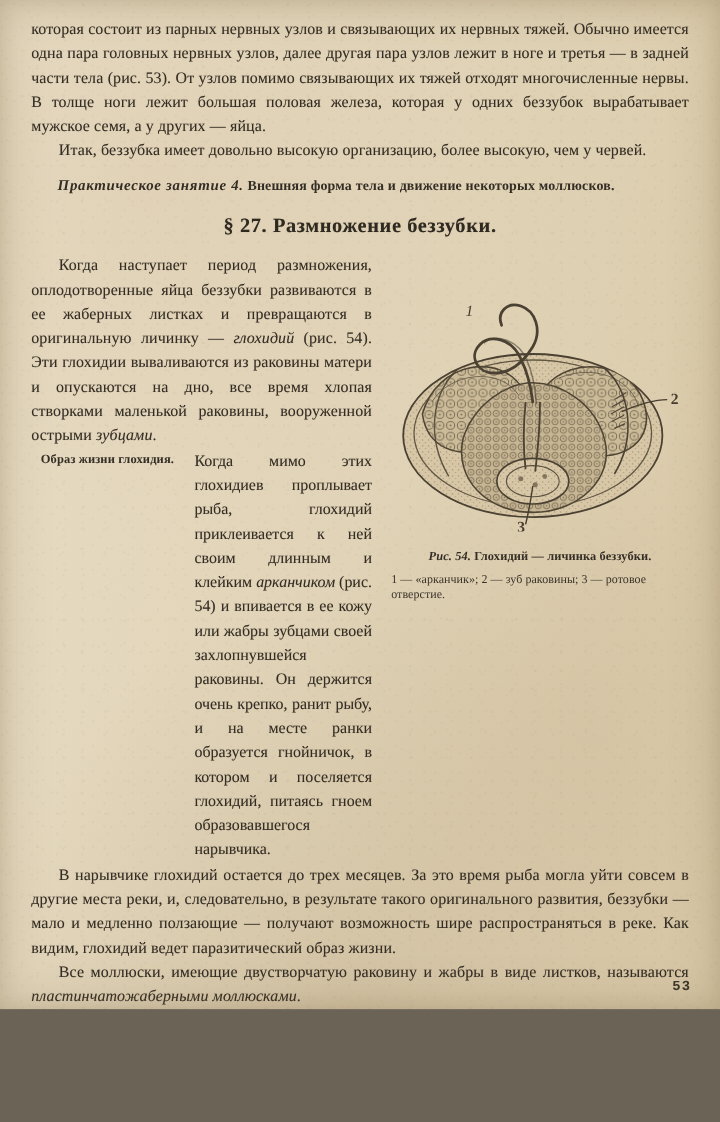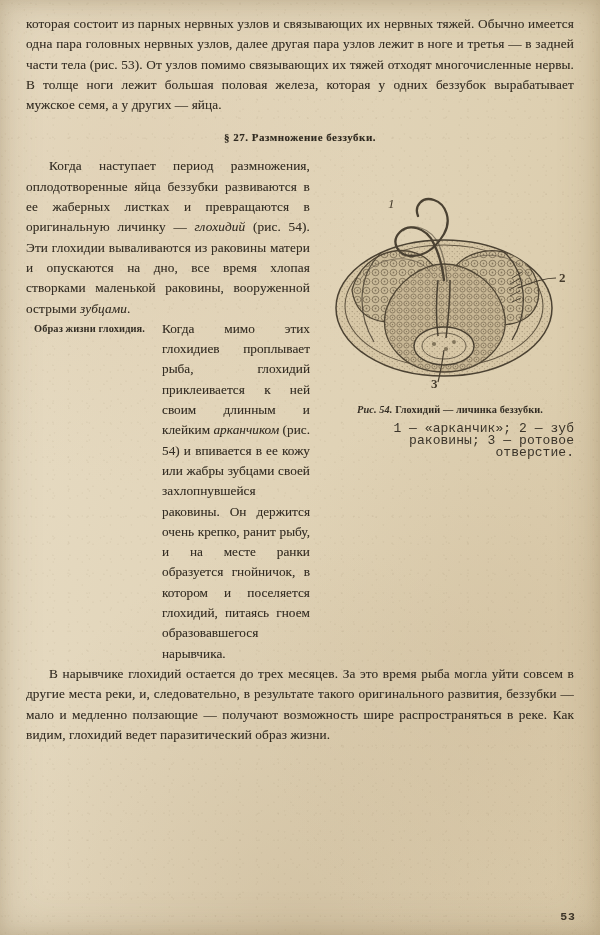--- a/index.html
+++ b/index.html
@@ -6,21 +6,21 @@
     margin: 0;
     padding: 0;
     background: #6b6356;
   }
   body {
     font-family: "Liberation Serif", "DejaVu Serif", serif;
   }
   .page {
     position: relative;
     width: 600px;
-    height: 935px;
+    height: 841px;
     overflow: hidden;
     background-color: #e3d6bd;
     background-image:
       radial-gradient(ellipse 70% 55% at 22% 18%, rgba(222,205,176,0.55), rgba(222,205,176,0) 62%),
       radial-gradient(ellipse 60% 50% at 82% 72%, rgba(205,186,154,0.45), rgba(205,186,154,0) 65%),
       radial-gradient(ellipse 90% 70% at 50% 100%, rgba(198,180,148,0.5), rgba(198,180,148,0) 60%),
       linear-gradient(100deg, #e7dcc4 0%, #e2d5ba 38%, #ded0b2 70%, #d9c9a8 100%);
     color: #2e2922;
     box-sizing: border-box;
   }
@@ -80,21 +80,21 @@
   }
   .practical .it {
     font-style: italic;
     font-size: 12.4px;
     letter-spacing: 0.6px;
   }
 
   .seclabel {
     text-align: center;
     font-weight: bold;
-    font-size: 11px;
+    font-size: 17px;
     letter-spacing: 0.5px;
     color: #2f2a21;
     text-shadow: 0 0 0.7px rgba(60,48,30,0.4);
   }
   .sec27 { margin: 16px 0 13px 0; }
   .sec28 { margin: 24px 0 15px 0; }
 
   em, .it { font-style: italic; }
 
   
@@ -113,27 +113,26 @@
     font-size: 10.3px;
     line-height: 13px;
     text-align: center;
     margin-top: 15px;
     color: #342e25;
     font-weight: bold;
     letter-spacing: 0.1px;
   }
   .figcap .rnum { font-style: italic; }
   .figkey {
-    font-size: 13px;
+    font-size: 10px;
     line-height: 12px;
-    text-align: right;
+    text-align: left;
     margin-top: 7px;
     color: #3a342a;
     letter-spacing: 0.05px;
-    font-family: Liberation Mono, monospace;
   }
 
   
   .noteblock { overflow: hidden; }
   .sidenote {
     float: left;
     width: 118px;
     font-size: 10.4px;
     line-height: 13.4px;
     font-weight: bold;
@@ -166,21 +165,26 @@
 </style>
 </head>
 <body>
 
 <div class="page">
 
   <div class="content">
 
     <p class="para">которая состоит из парных нервных узлов и связывающих их нервных тяжей. Обычно имеется одна пара головных нервных узлов, далее другая пара узлов лежит в ноге и третья — в задней части тела (рис. 53). От узлов помимо связывающих их тяжей отходят многочисленные нервы. В толще ноги лежит большая половая железа, которая у одних беззубок вырабатывает мужское семя, а у других — яйца.</p>
 
-
+    <p class="para indent">Итак, беззубка имеет довольно высокую организацию, более высокую, чем у червей.</p>
+
+    <p class="practical">
+      <span class="it">Практическое занятие 4.</span>
+      <span>Внешняя форма тела и движение некоторых моллюсков.</span>
+    </p>
 
     <div class="seclabel sec27">§ 27. Размножение беззубки.</div>
 
     <div class="figbox">
       <svg class="figimg" viewBox="0 0 248 228" xmlns="http://www.w3.org/2000/svg">
         <defs>
           <radialGradient id="cellfill" cx="45%" cy="40%" r="70%">
             <stop offset="0%" stop-color="#cfbf9e"></stop>
             <stop offset="100%" stop-color="#bcaa88"></stop>
           </radialGradient>
@@ -273,20 +277,21 @@
       <div class="sidenote n1">Образ жизни глохидия.</div>
       <div class="notebody"><span>Когда мимо этих глохидиев проплывает рыба, глохидий приклеивается к ней своим длинным и клейким </span><em>арканчиком</em><span> (рис. 54) и впивается в ее кожу или жабры зубцами своей захлопнувшейся раковины. Он держится очень крепко, ранит рыбу, и на месте ранки образуется гнойничок, в котором и поселяется глохидий, питаясь гноем образовавшегося нарывчика.</span></div>
     </div>
 
     <p class="para indent">В нарывчике глохидий остается до трех месяцев. За это время рыба могла уйти совсем в другие места реки, и, следовательно, в результате такого оригинального развития, беззубки — мало и медленно ползающие — получают возможность шире распространяться в реке. Как видим, глохидий ведет паразитический образ жизни.</p>
 
     <div class="clear"></div>
 
 
 
+    <p class="para indent"><span>Все моллюски, имеющие двустворчатую раковину и жабры в виде листков, называются </span><em>пластинчатожаберными моллюсками</em><span>.</span></p>
 
     <div class="noteblock">
 
       <div class="notebody"></div>
     </div>
 
     <div class="clear"></div>
 
   </div>
 

